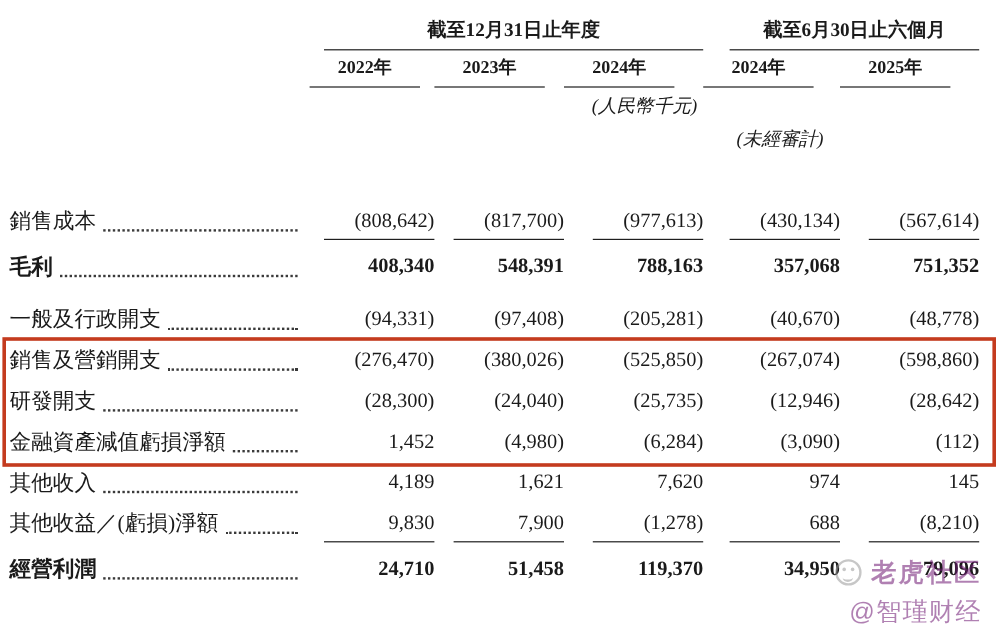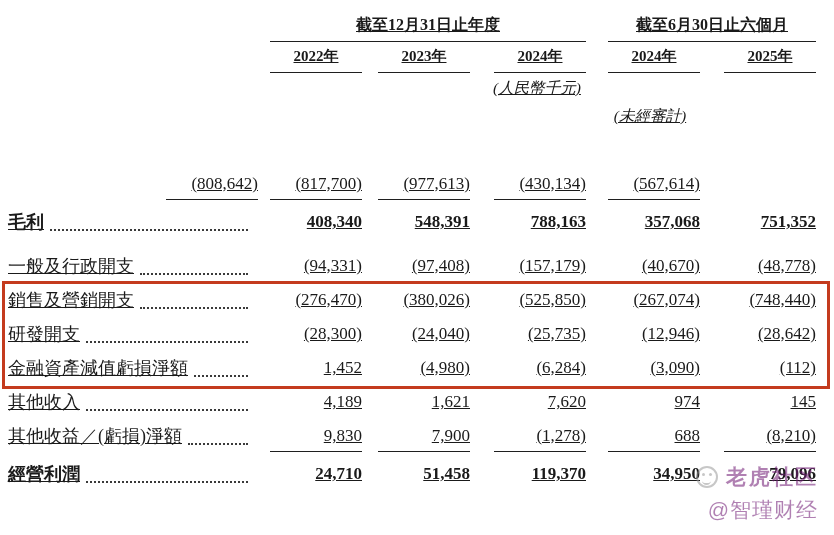--- a/index.html
+++ b/index.html
@@ -1,31 +1,31 @@
 <!DOCTYPE html>
 <html><head>
 <meta charset="utf-8">
 <style>
   html,body{margin:0;padding:0;background:#fff;}
   .page{
     position:relative;width:834px;height:535px;background:#ffffff;
     font-family:"Liberation Serif","DejaVu Serif",serif;color:#1a1a1a;
     overflow:hidden;box-sizing:border-box;padding-top:14px;
   }
-  .grid{display:grid;grid-template-columns:258px 104px 108px 116px 114px 116px;text-decoration:underline;}
+  .grid{display:grid;grid-template-columns:258px 104px 108px 116px 114px 116px;}
   
   .grp-row{height:28px;align-items:end;}
   .grp{
     text-align:center;font-weight:bold;font-size:16px;
     border-bottom:1.6px solid #1f1f1f;padding-bottom:5px;white-space:nowrap;
   }
   .grp1{grid-column:2/5;margin-left:12px;}
   .grp2{grid-column:5/7;margin-left:22px;}
   .year-row{height:31px;align-items:end;}
-  .yc{display:flex;justify-content:flex-end;}
+  .yc{display:flex;}
   .yc span{
     width:92px;text-align:center;font-weight:bold;font-size:15px;
     padding-bottom:6px;border-bottom:1.6px solid #1f1f1f;white-space:nowrap;
   }
   .note1-row{height:26px;align-items:end;}
   .note-unit{grid-column:2/7;text-align:center;font-style:italic;font-size:15.5px;}
   .note2-row{height:28px;align-items:end;}
   .note-audit{grid-column:5/6;display:flex;justify-content:flex-end;}
   .note-audit span{width:100px;text-align:center;font-style:italic;font-size:15.5px;white-space:nowrap;}
   
@@ -103,20 +103,24 @@
   <div class="grid note2-row">
     <div class="note-audit">
         <span>(未經審計)</span>
       </div>
   </div>
 
   <div class="tbody">
 
 
     <div class="grid row u">
+      <div class="lbl">
+          <span class="lt">銷售成本</span>
+          <span class="leader"></span>
+        </div>
       <div class="num">
           <span class="v">(808,642)</span>
         </div>
       <div class="num">
           <span class="v">(817,700)</span>
         </div>
       <div class="num">
           <span class="v">(977,613)</span>
         </div>
       <div class="num">
@@ -154,21 +158,21 @@
           <span class="lt">一般及行政開支</span>
           <span class="leader"></span>
         </div>
       <div class="num">
           <span class="v">(94,331)</span>
         </div>
       <div class="num">
           <span class="v">(97,408)</span>
         </div>
       <div class="num">
-          <span class="v">(157,179)</span>
+          <span class="v">(205,281)</span>
         </div>
       <div class="num">
           <span class="v">(40,670)</span>
         </div>
       <div class="num">
           <span class="v">(48,778)</span>
         </div>
     </div>
 
     <div class="grid row">
@@ -182,21 +186,21 @@
       <div class="num">
           <span class="v">(380,026)</span>
         </div>
       <div class="num">
           <span class="v">(525,850)</span>
         </div>
       <div class="num">
           <span class="v">(267,074)</span>
         </div>
       <div class="num">
-          <span class="v">(748,440)</span>
+          <span class="v">(598,860)</span>
         </div>
     </div>
 
     <div class="grid row">
       <div class="lbl">
           <span class="lt">研發開支</span>
           <span class="leader"></span>
         </div>
       <div class="num">
           <span class="v">(28,300)</span>

